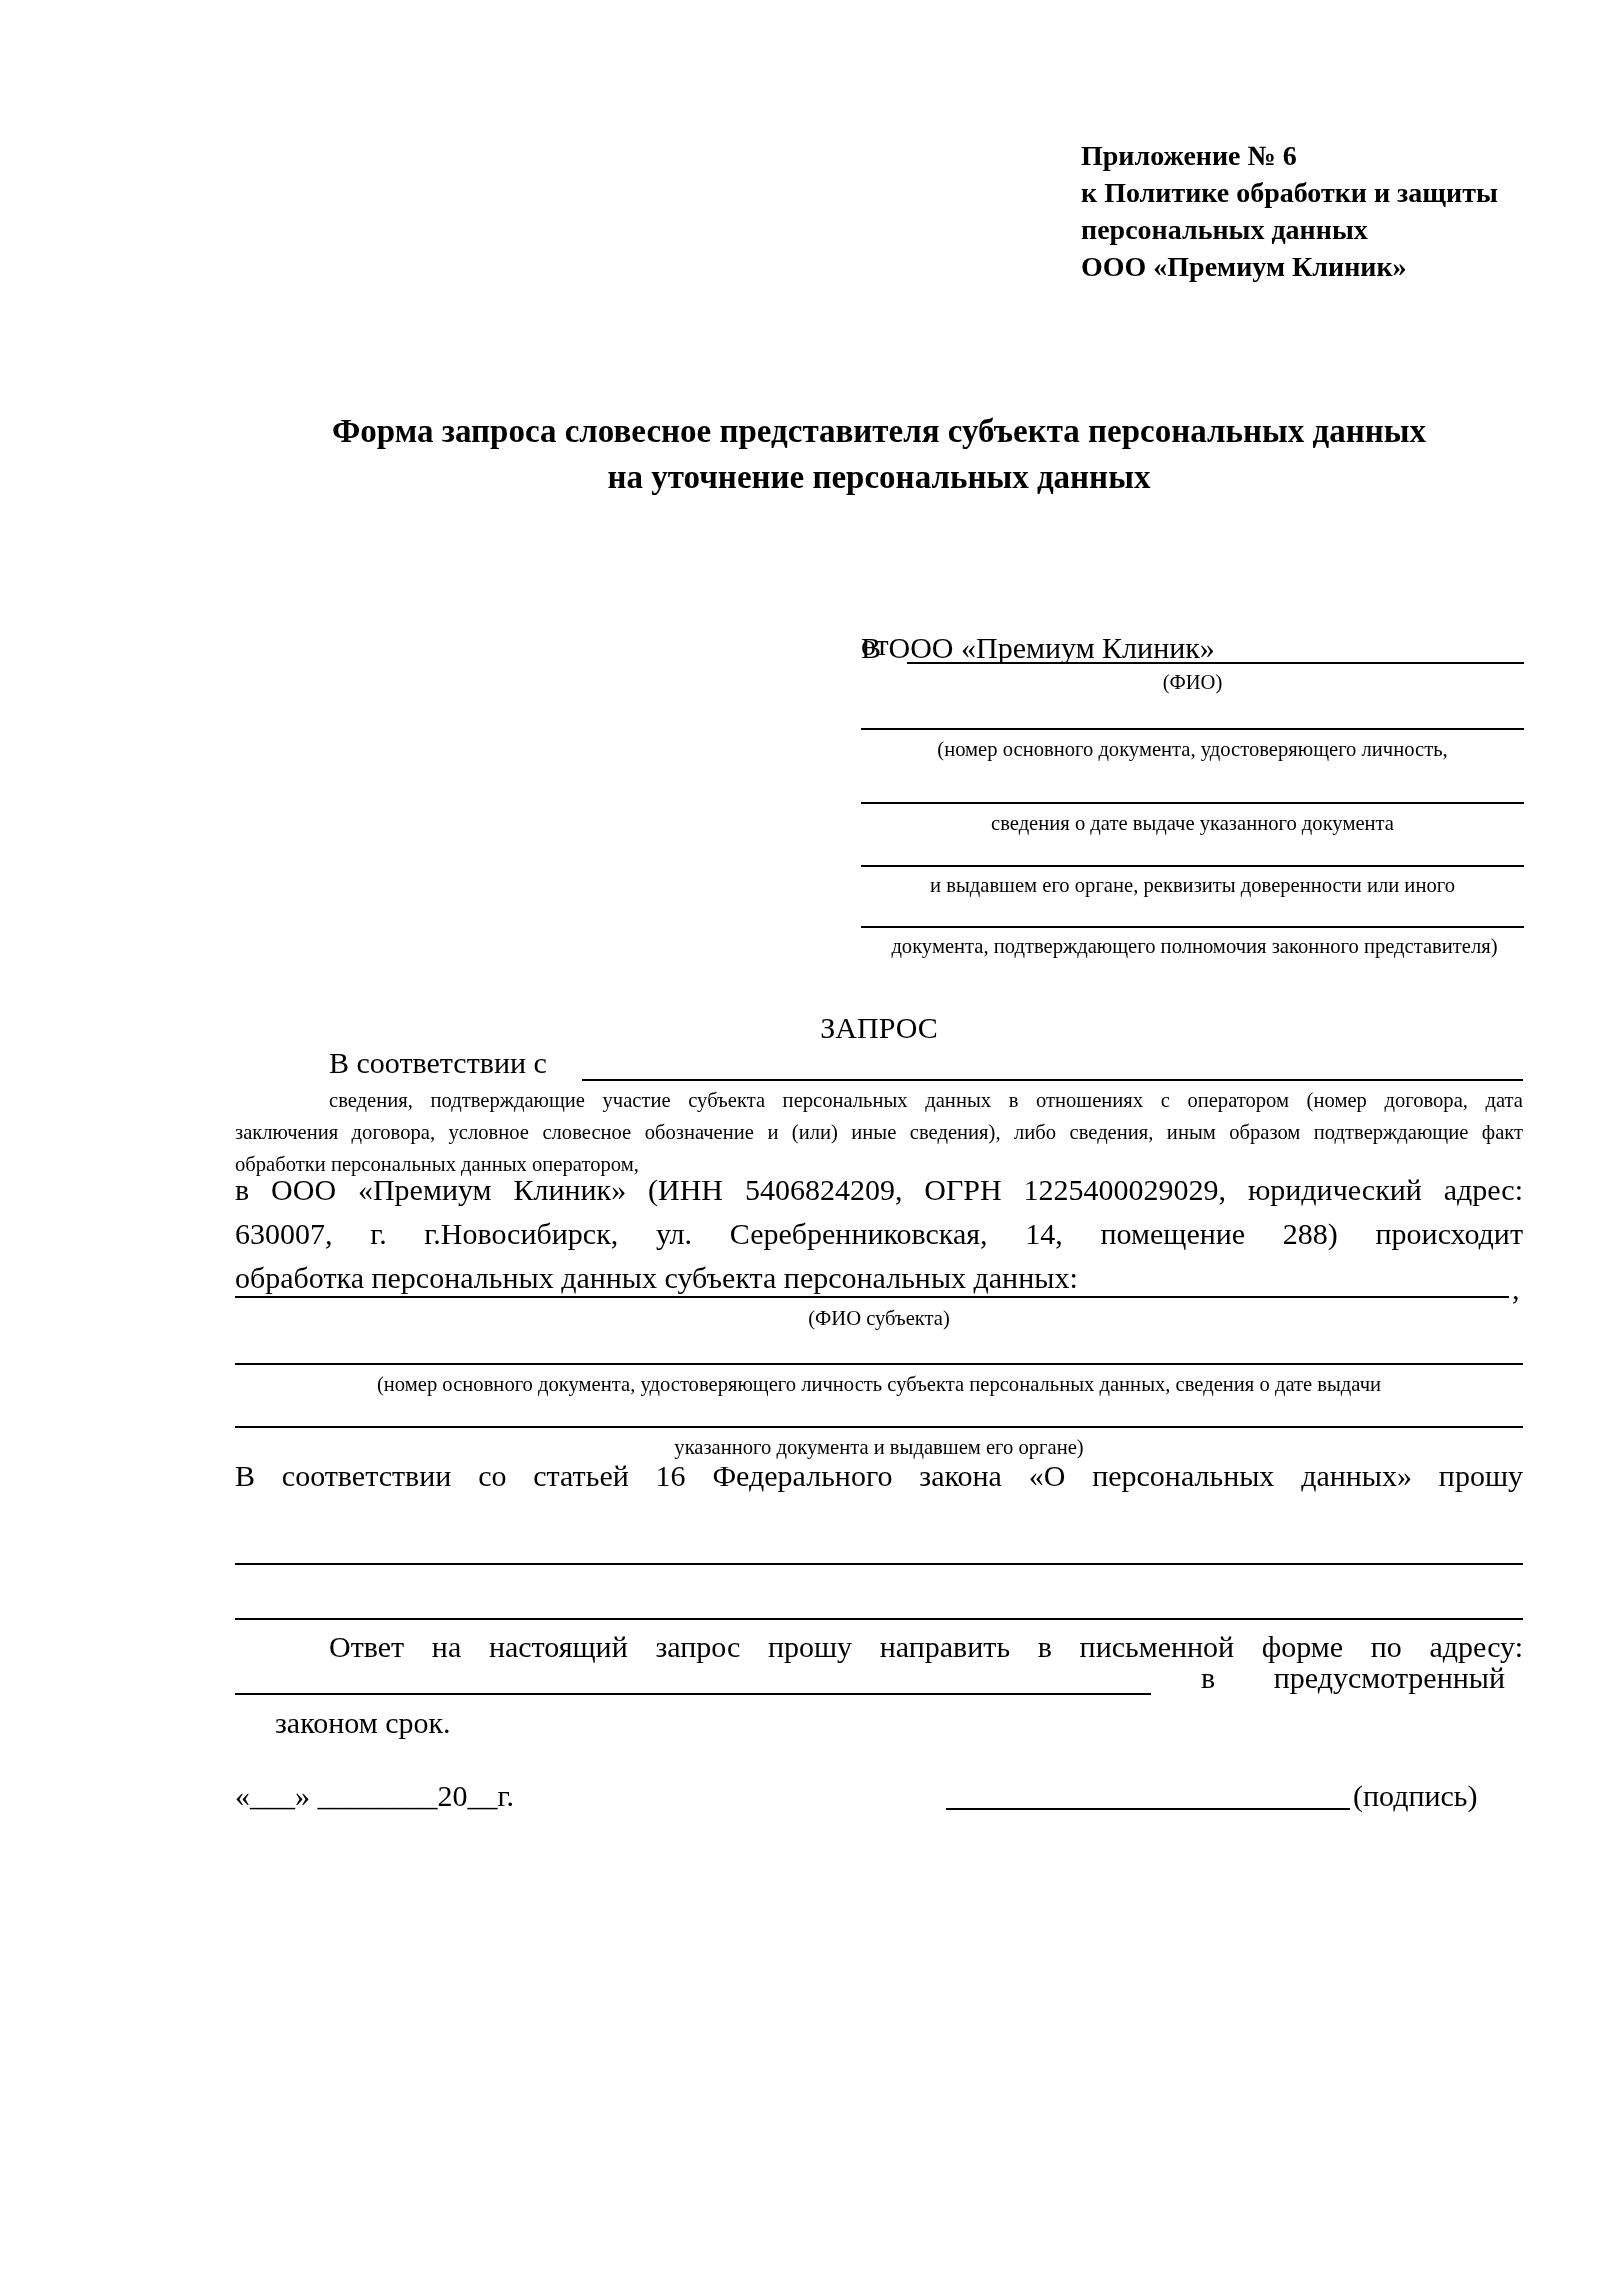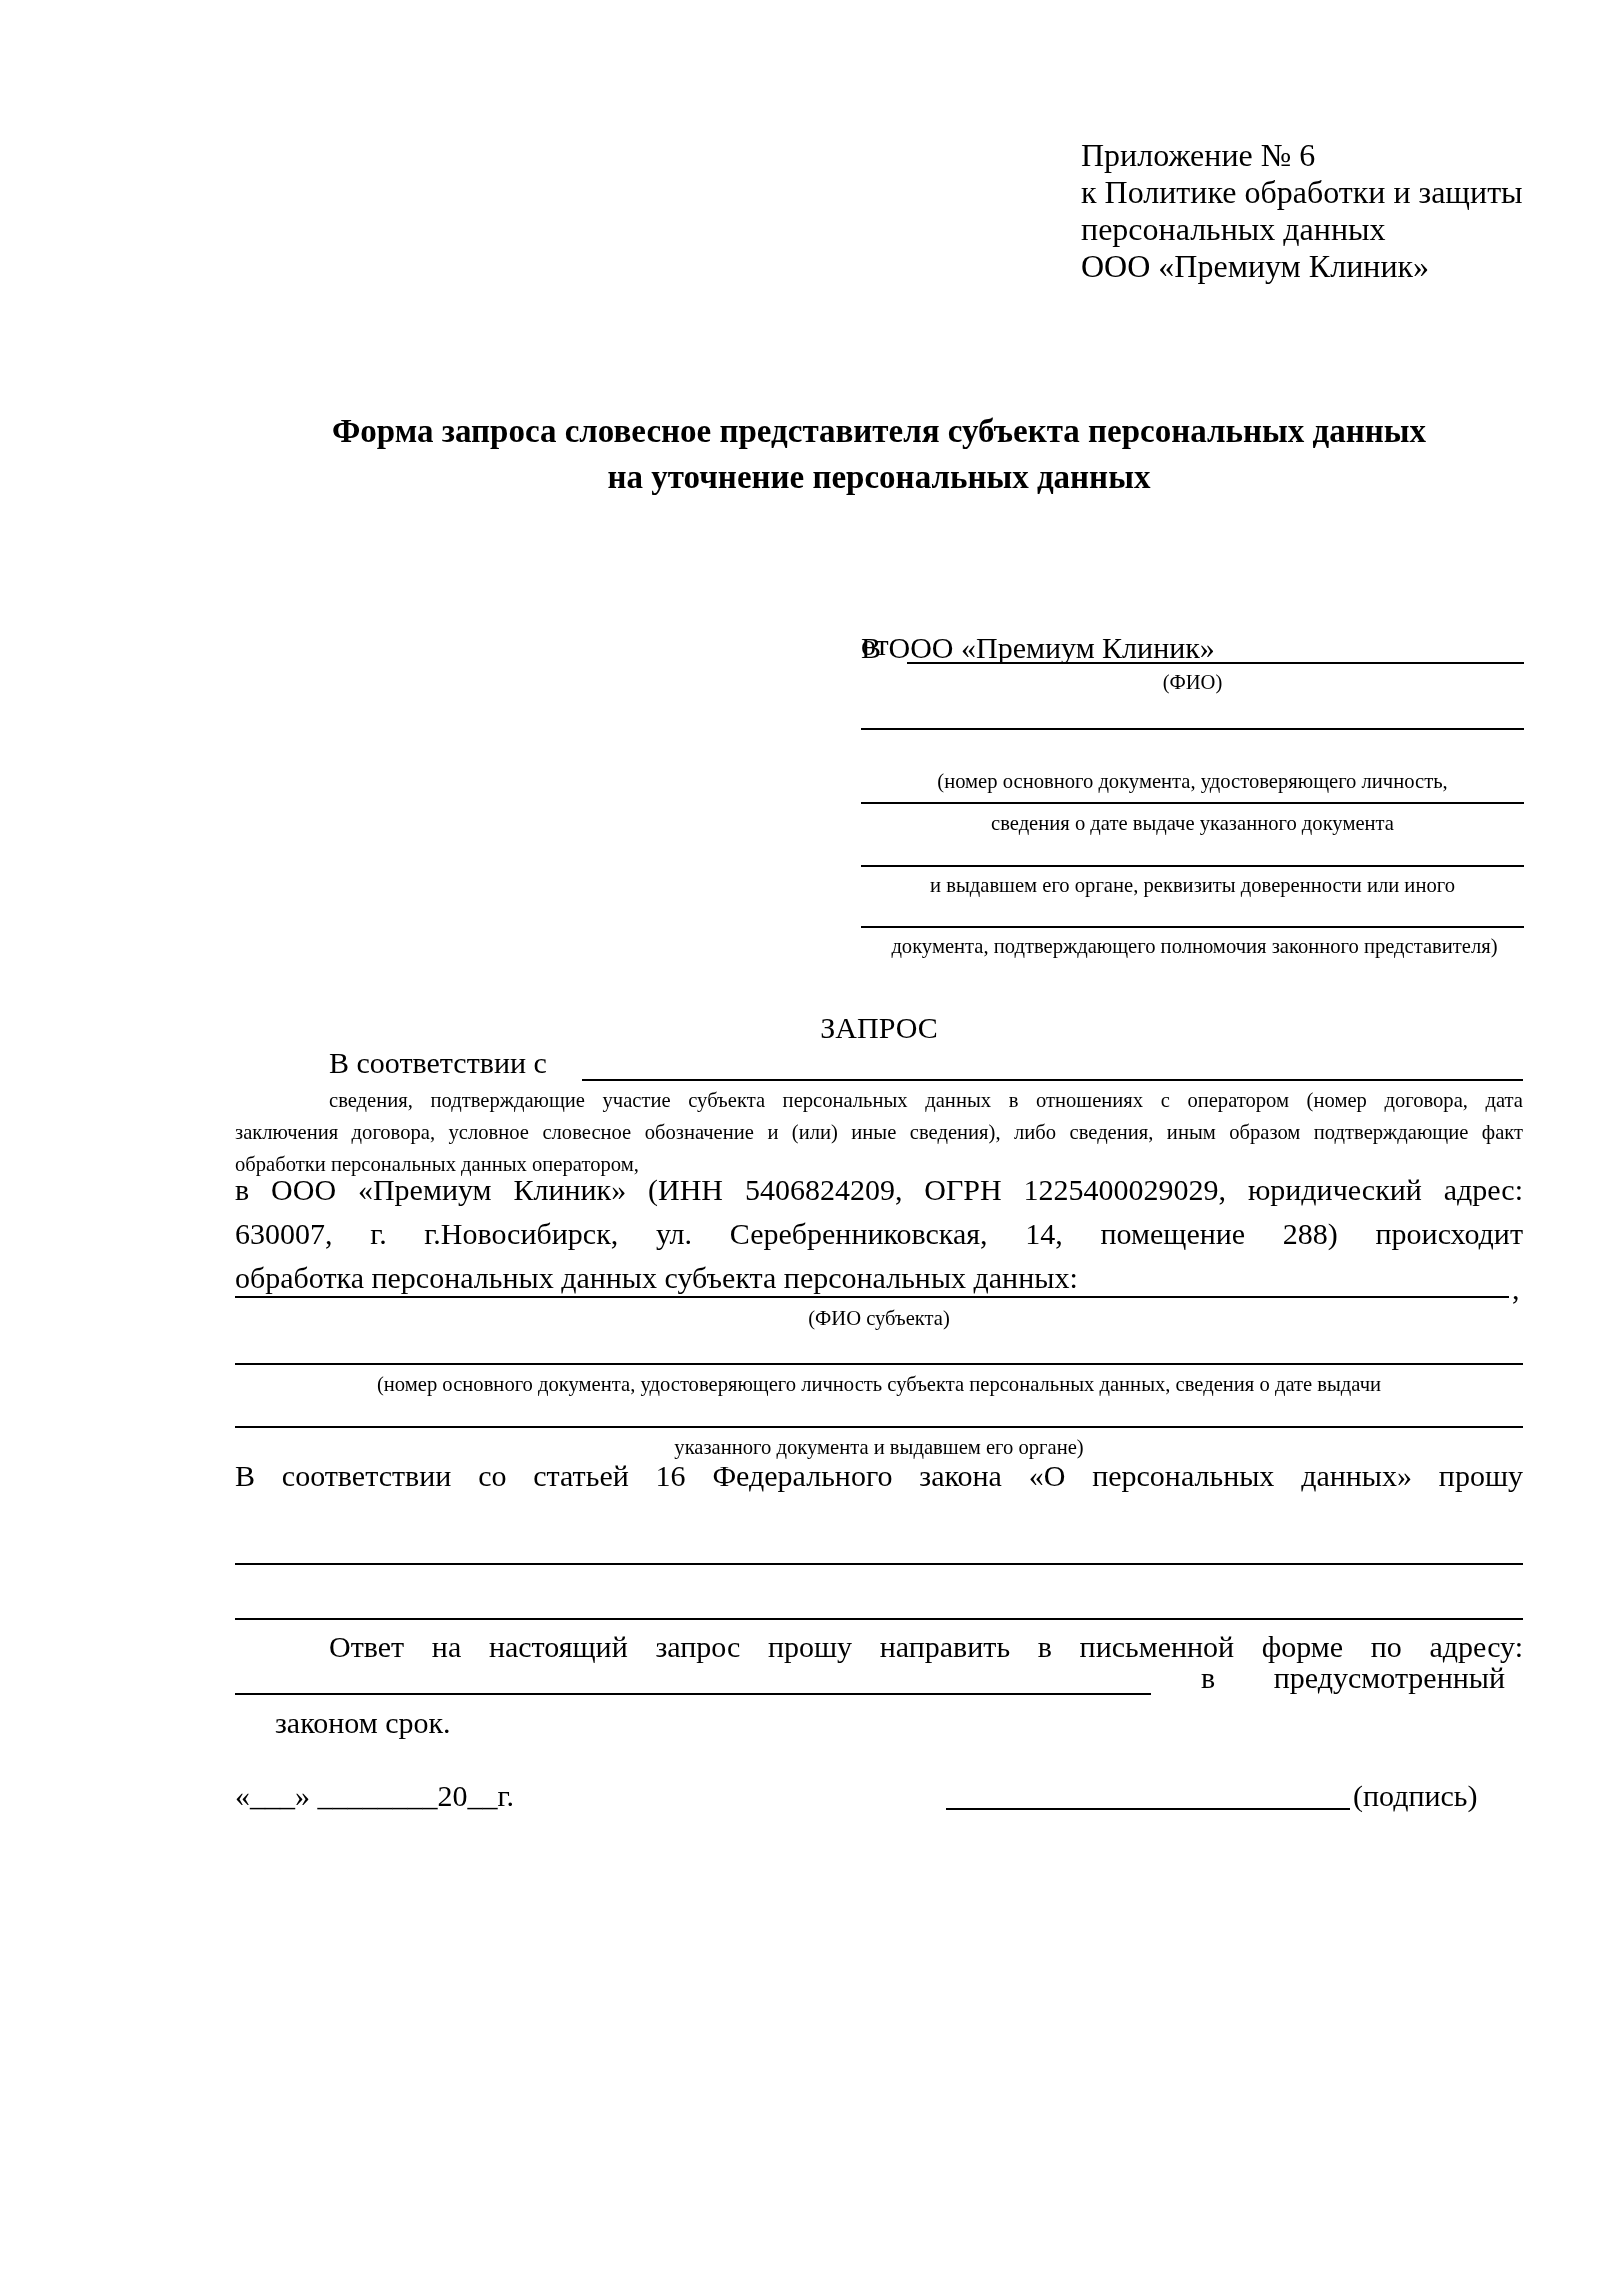--- a/index.html
+++ b/index.html
@@ -7,21 +7,21 @@
     position:relative;
     width:1621px;height:2293px;
     background:#ffffff;
     font-family:"Liberation Serif", serif;
     color:#000;
     overflow:hidden;
     margin:0 auto;
   }
   .abs{position:absolute;}
   .t31{font-size:30px;line-height:39px;}
-  .t29{font-size:32px;line-height:37px;}
+  .t29{font-size:28px;line-height:37px;font-weight:bold;}
   .cap{font-size:20.6px;line-height:25.5px;text-align:center;}
   .hr{position:absolute;border-top:2.9px solid #000;height:0;}
   .center{text-align:center;}
   .bold{font-weight:bold;}
   .jl{text-align:justify;text-align-last:justify;}
   .par31 div{font-size:30px;line-height:44px;}
   .introcap div{font-size:20.6px;line-height:32px;}
   .indent{text-indent:94px;}
 </style>
 </head>
@@ -40,21 +40,21 @@
     <div>Форма запроса словесное представителя субъекта персональных данных</div>
     <div>на уточнение персональных данных</div>
   </div>
 
   <div class="abs t31" style="top:588px;left:861px;margin-top:40px;">В ООО «Премиум Клиник»</div>
   <div class="abs t31" style="top:625px;left:861px;">от</div>
   <div class="hr" style="top:662px;left:907px;width:617px;"></div>
   <div class="abs cap" style="top:670px;left:861px;width:663px;">(ФИО)</div>
 
   <div class="hr" style="top:728px;left:861px;width:663px;"></div>
-  <div class="abs cap" style="top:737px;left:861px;width:663px;margin-top:32px;">(номер основного документа, удостоверяющего личность,</div>
+  <div class="abs cap" style="top:737px;left:861px;width:663px;">(номер основного документа, удостоверяющего личность,</div>
 
   <div class="hr" style="top:802px;left:861px;width:663px;"></div>
   <div class="abs cap" style="top:811px;left:861px;width:663px;">сведения о дате выдаче указанного документа</div>
 
   <div class="hr" style="top:865px;left:861px;width:663px;"></div>
   <div class="abs cap" style="top:873px;left:861px;width:663px;">и выдавшем его органе, реквизиты доверенности или иного</div>
 
   <div class="hr" style="top:926px;left:861px;width:663px;"></div>
   <div class="abs cap" style="top:934px;left:861px;width:667px;">документа, подтверждающего полномочия законного представителя)</div>
 

